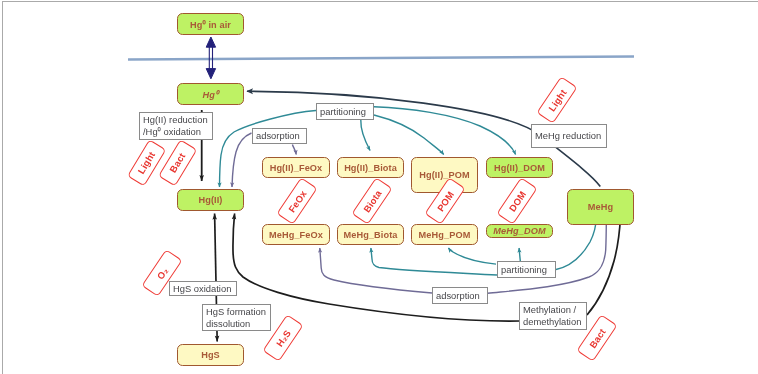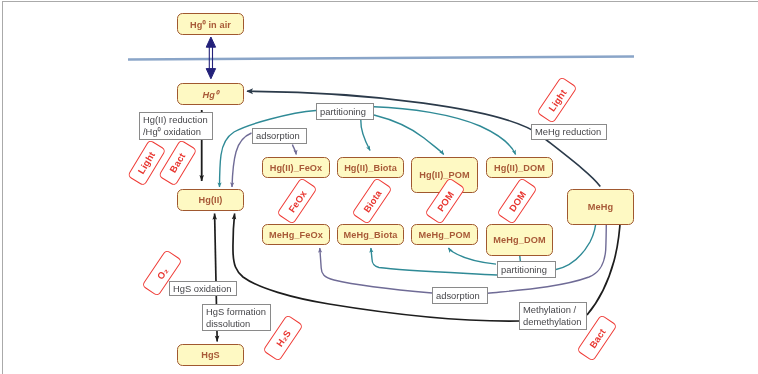--- a/index.html
+++ b/index.html
@@ -2,21 +2,21 @@
 <html><head>
 <meta charset="utf-8">
 <style>
   html,body{margin:0;padding:0;}
   body{width:758px;height:374px;background:#ffffff;font-family:"Liberation Sans",sans-serif;overflow:hidden;}
   #stage{position:relative;width:758px;height:374px;}
   #frame{position:absolute;left:2px;top:1px;width:756px;height:373px;border-top:1.6px solid #aaaaaa;border-left:1.6px solid #aaaaaa;box-sizing:border-box;}
   svg#arrows{position:absolute;left:0;top:0;width:758px;height:374px;}
   .nodebox{position:absolute;box-sizing:border-box;border:1.5px solid #a0582f;border-radius:5.5px;display:flex;align-items:center;justify-content:center;color:#a85a38;font-weight:bold;font-size:9.2px;letter-spacing:.1px;}
   .fill-blue{background:#fef9c3;}
-  .fill-white{background:#fef9c3;}
+  .fill-white{background:#bef264;}
   .lbl{position:absolute;box-sizing:border-box;border:1px solid #8a8a8a;background:#fff;color:#46464a;font-size:9.4px;display:flex;align-items:center;padding:0 3px;line-height:11.8px;white-space:pre;}
   .redlbl{position:absolute;box-sizing:border-box;border:1.6px solid #ef3b36;border-radius:4.5px;background:#fff;color:#e8352f;font-weight:bold;font-size:9.4px;display:flex;align-items:center;justify-content:center;letter-spacing:.2px;}
 </style>
 </head>
 <body>
 
 <div id="stage">
   <div id="frame"></div>
   <svg id="arrows" viewBox="0 0 758 374">
     <defs>
@@ -71,27 +71,27 @@
       <div class="nodebox fill-white" style="left: 177px; top: 83px; width: 67px; height: 22px; font-style: italic;">Hg⁰</div>
       <div class="nodebox fill-white" style="left: 177px; top: 189px; width: 67px; height: 22px;">Hg(II)</div>
       <div class="nodebox fill-blue" style="left: 177px; top: 344px; width: 67px; height: 22px; text-align: center;">HgS</div>
       <div class="nodebox fill-blue" style="left: 262px; top: 157px; width: 68px; height: 21px;">Hg(II)_FeOx</div>
       <div class="nodebox fill-blue" style="left: 337px; top: 157px; width: 67px; height: 21px;">Hg(II)_Biota</div>
       <div class="nodebox fill-blue" style="left: 411px; top: 157px; width: 67px; height: 36px;">Hg(II)_POM</div>
       <div class="nodebox fill-white" style="left: 486px; top: 157px; width: 67px; height: 21px;">Hg(II)_DOM</div>
       <div class="nodebox fill-blue" style="left: 262px; top: 224px; width: 68px; height: 21px;">MeHg_FeOx</div>
       <div class="nodebox fill-blue" style="left: 337px; top: 224px; width: 67px; height: 21px;">MeHg_Biota</div>
       <div class="nodebox fill-blue" style="left: 411px; top: 224px; width: 67px; height: 21px;">MeHg_POM</div>
-      <div class="nodebox fill-white" style="left: 486px; top: 224px; width: 67px; height: 32px;">MeHg_DOM</div>
+      <div class="nodebox fill-white" style="left: 486px; top: 224px; width: 67px; height: 14px; font-style: italic;">MeHg_DOM</div>
       <div class="nodebox fill-white" style="left: 567px; top: 189px; width: 67px; height: 36px;">MeHg</div>
       <div class="lbl" style="left: 139px; top: 112px; width: 74px; height: 28px;">Hg(II) reduction
 /Hg⁰ oxidation</div>
       <div class="lbl" style="left: 252px; top: 128px; width: 55px; height: 16px;">adsorption</div>
       <div class="lbl" style="left: 316px; top: 103px; width: 58px; height: 17px;">partitioning</div>
-      <div class="lbl" style="left: 531px; top: 124px; width: 76px; height: 16px;">MeHg reduction</div>
+      <div class="lbl" style="left: 531px; top: 124px; width: 76px; height: 24px;">MeHg reduction</div>
       <div class="lbl" style="left: 169px; top: 281px; width: 68px; height: 15px;">HgS oxidation</div>
       <div class="lbl" style="left: 202px; top: 304px; width: 69px; height: 27px;">HgS formation
 dissolution</div>
       <div class="lbl" style="left: 497px; top: 261px; width: 59px; height: 17px;">partitioning</div>
       <div class="lbl" style="left: 432px; top: 287px; width: 56px; height: 17px;">adsorption</div>
       <div class="lbl" style="left: 519px; top: 302px; width: 68px; height: 28px;">Methylation /
 demethylation</div>
       <div class="redlbl" style="left: 125.4px; top: 153.15px; width: 43px; height: 19.5px; transform: rotate(-59deg);">Light</div>
       <div class="redlbl" style="left: 155.5px; top: 153.05px; width: 43px; height: 19.5px; transform: rotate(-59deg);">Bact</div>
       <div class="redlbl" style="left: 274.7px; top: 191px; width: 44px; height: 20px; transform: rotate(-56deg);">FeOx</div>

